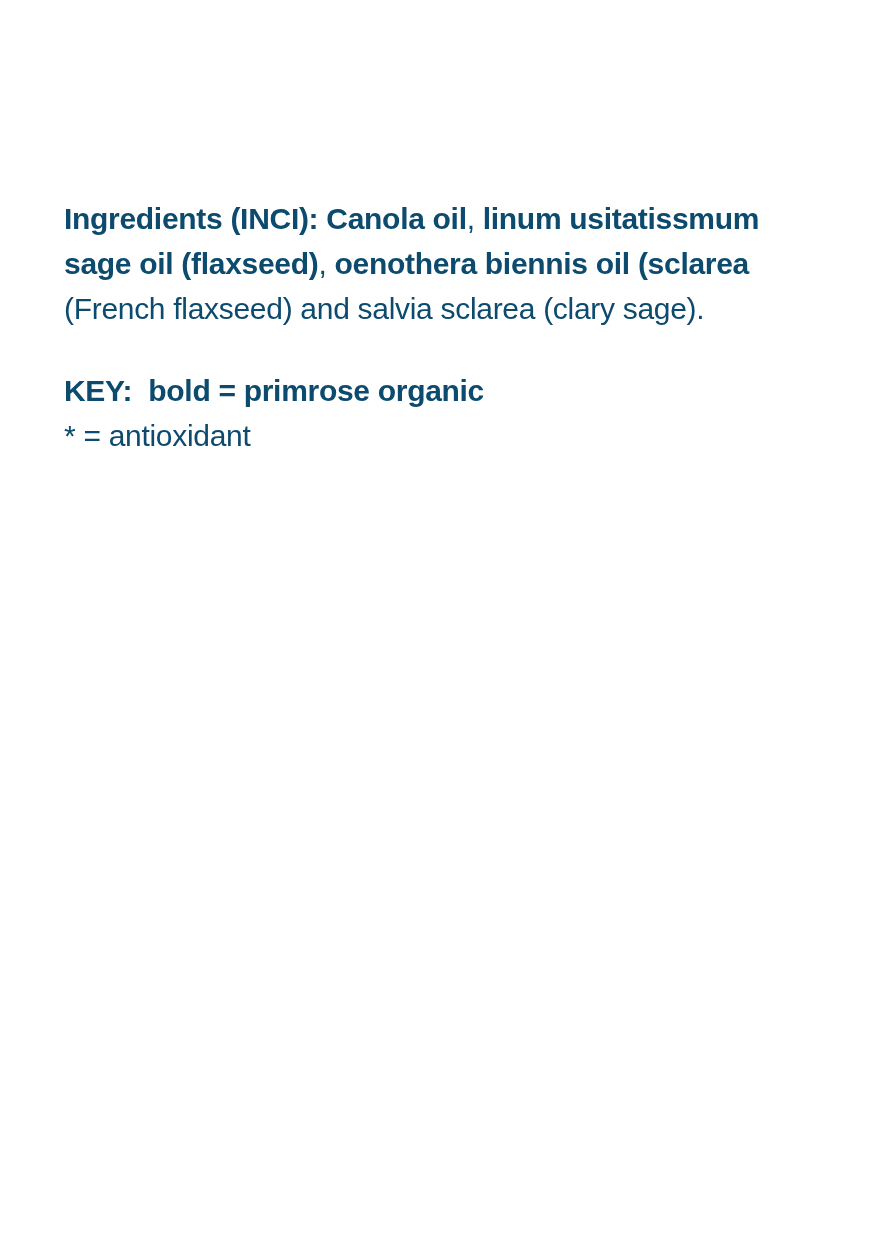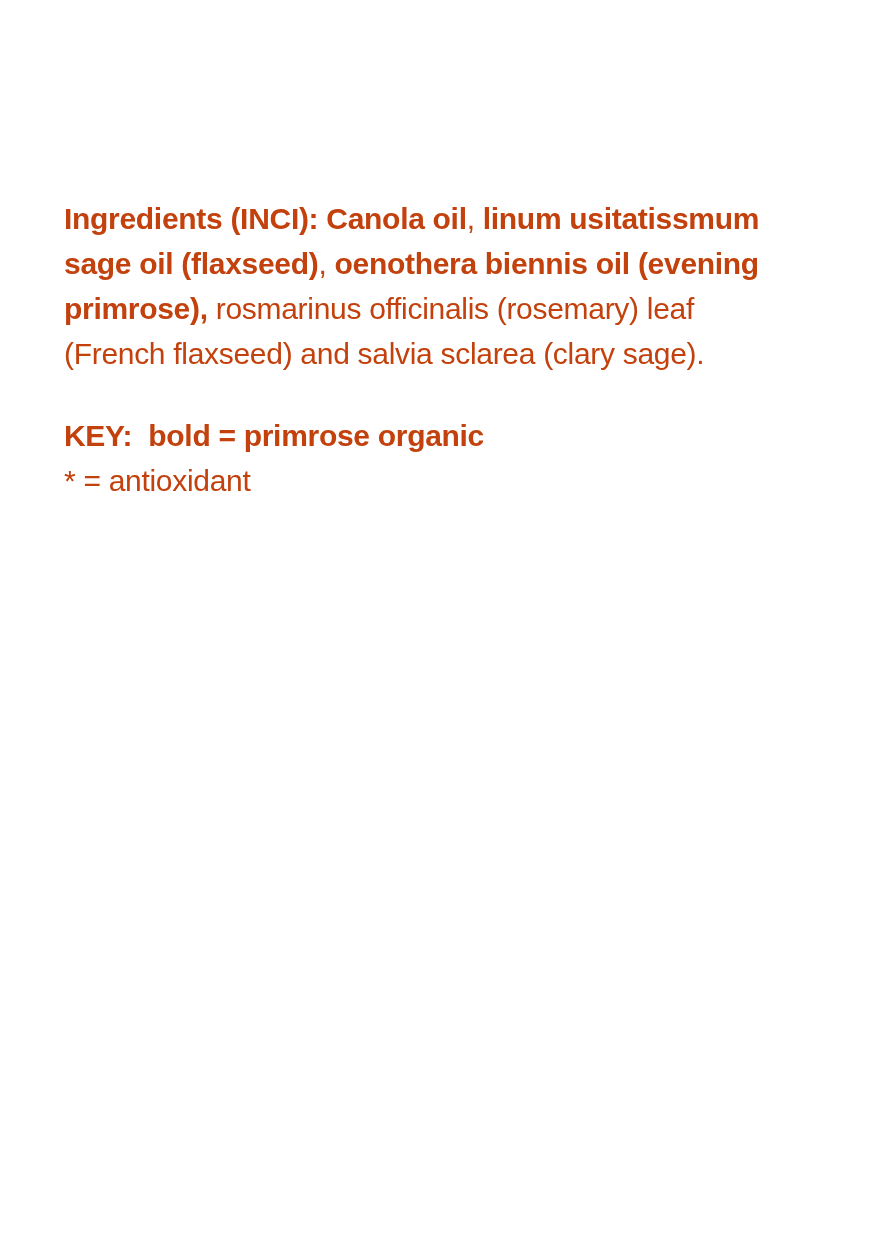--- a/index.html
+++ b/index.html
@@ -29,26 +29,25 @@
   }
   .seg { font-weight: 400; }
   .seg.bold { font-weight: 700; }
   .key-legend {
     margin-top: 37px;
   }
 </style>
 </head>
 <body style="background: rgb(255, 255, 255);">
 
-<div class="label-text-block" style="color: #c2410c;">
+<div class="label-text-block" style="color: #0c4a6e;">
 
   <div class="ingredients-paragraph">
       <div class="text-line"><span class="seg bold">Ingredients (INCI): Canola oil</span><span class="seg">, </span><span class="seg bold">linum usitatissmum</span></div>
-      <div class="text-line"><span class="seg bold">sage oil (flaxseed)</span><span class="seg">, </span><span class="seg bold">oenothera biennis oil (evening</span></div>
-      <div class="text-line"><span class="seg bold">primrose),</span><span class="seg"> rosmarinus officinalis (rosemary) leaf</span></div>
+      <div class="text-line"><span class="seg bold">sage oil (flaxseed)</span><span class="seg">, </span><span class="seg bold">oenothera biennis oil (sclarea</span></div>
       <div class="text-line"><span class="seg">(French flaxseed) and salvia sclarea (clary sage).</span></div>
     </div>
 
   <div class="key-legend">
       <div class="text-line"><span class="seg bold">KEY:  bold = primrose organic</span></div>
       <div class="text-line"><span class="seg">* = antioxidant</span></div>
     </div>
 
 </div>
 

